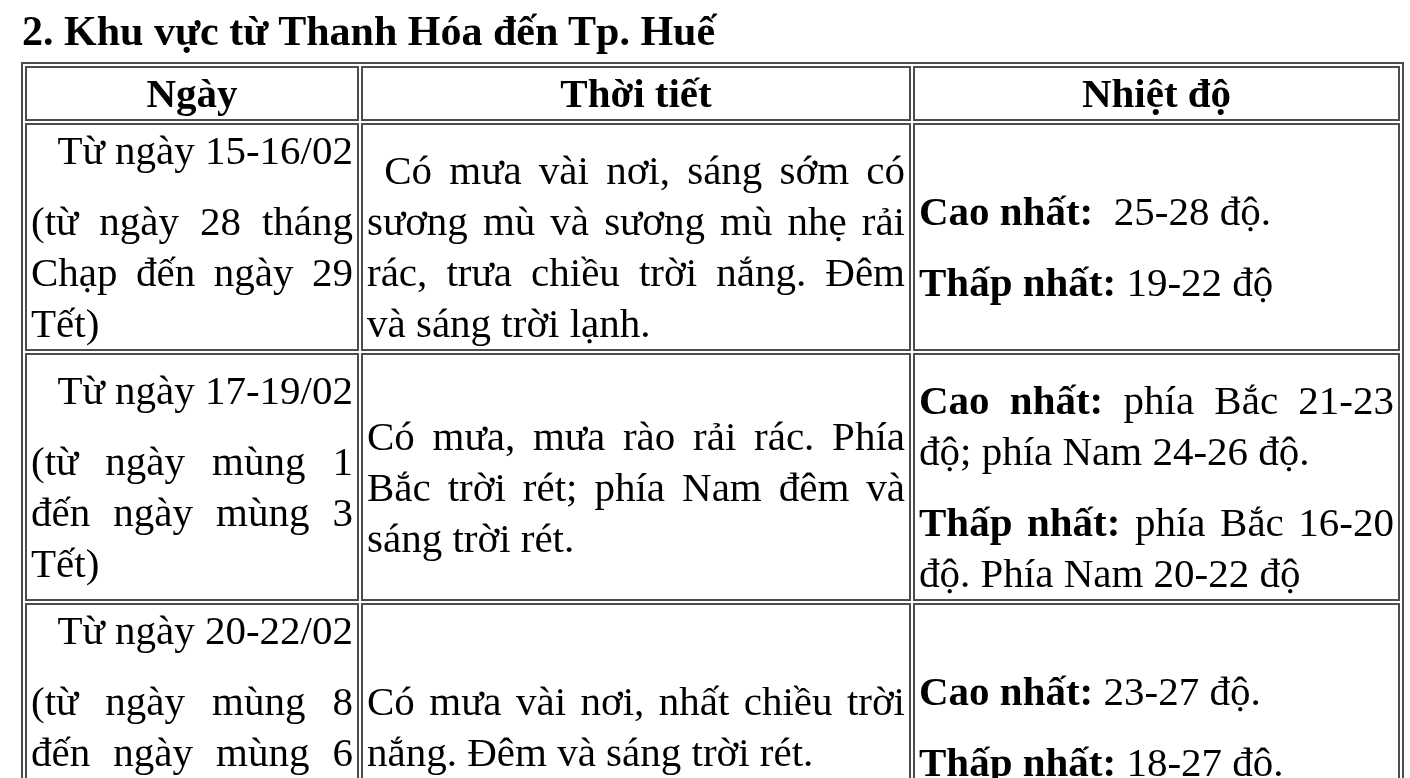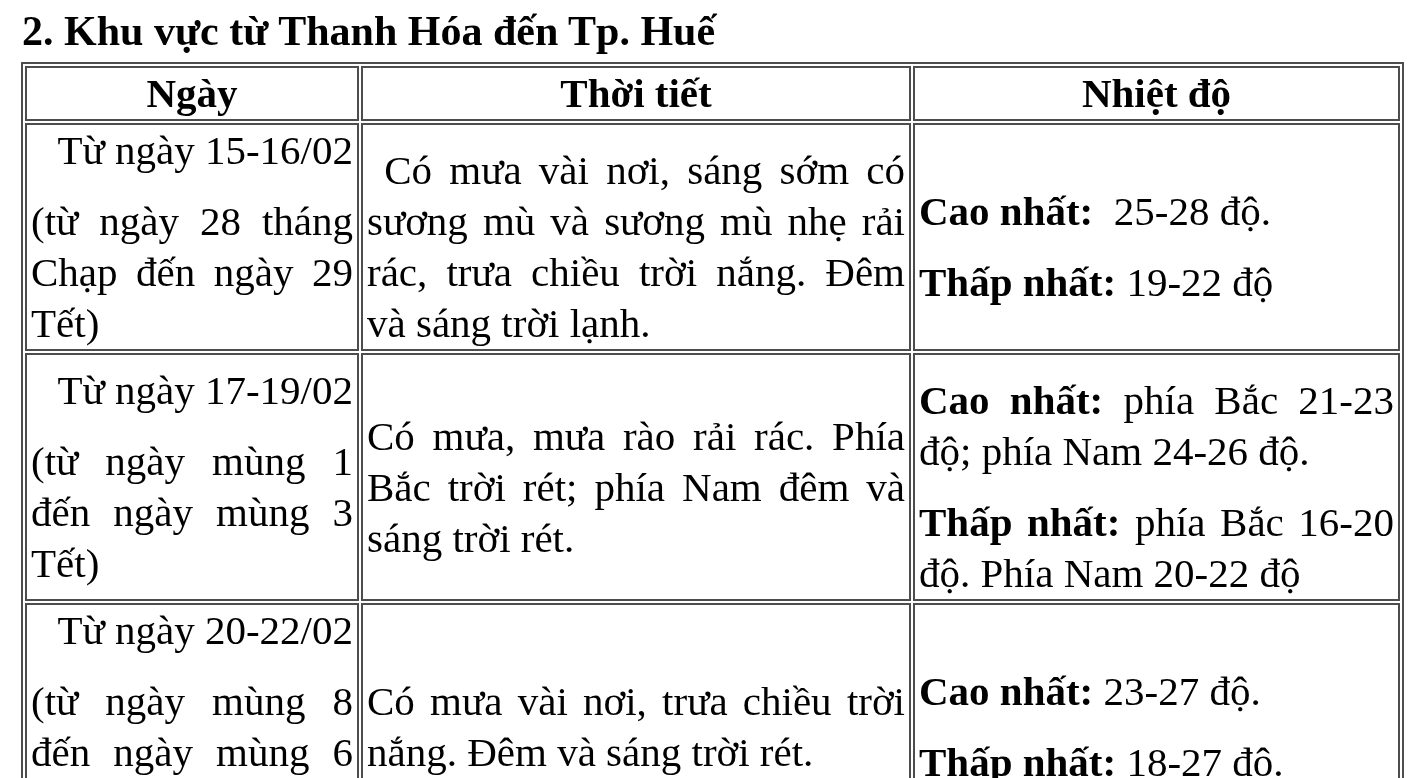--- a/index.html
+++ b/index.html
@@ -98,21 +98,21 @@
           <div class="just"><b>Thấp nhất:</b><span> phía Bắc 16-20 độ. Phía Nam 20-22 độ</span></div>
         </td>
       </tr>
 
       <tr>
         <td class="c-day">
           <div class="day-l1">Từ ngày 20-22/02</div>
           <div class="just">(từ ngày mùng 8 đến ngày mùng 6 Tết)</div>
         </td>
         <td class="c-weather">
-          <div class="just">Có mưa vài nơi, trưa chiều trời nắng. Đêm và sáng trời rét.</div>
+          <div class="just">Có mưa vài nơi, nhất chiều trời nắng. Đêm và sáng trời rét.</div>
         </td>
         <td class="c-temp">
           <div class="just"><b>Cao nhất:</b><span> 23-27 độ.</span></div>
           <div class="just"><b>Thấp nhất:</b><span> 18-27 độ.</span></div>
         </td>
       </tr>
 
     </tbody>
   </table>
 </div>

